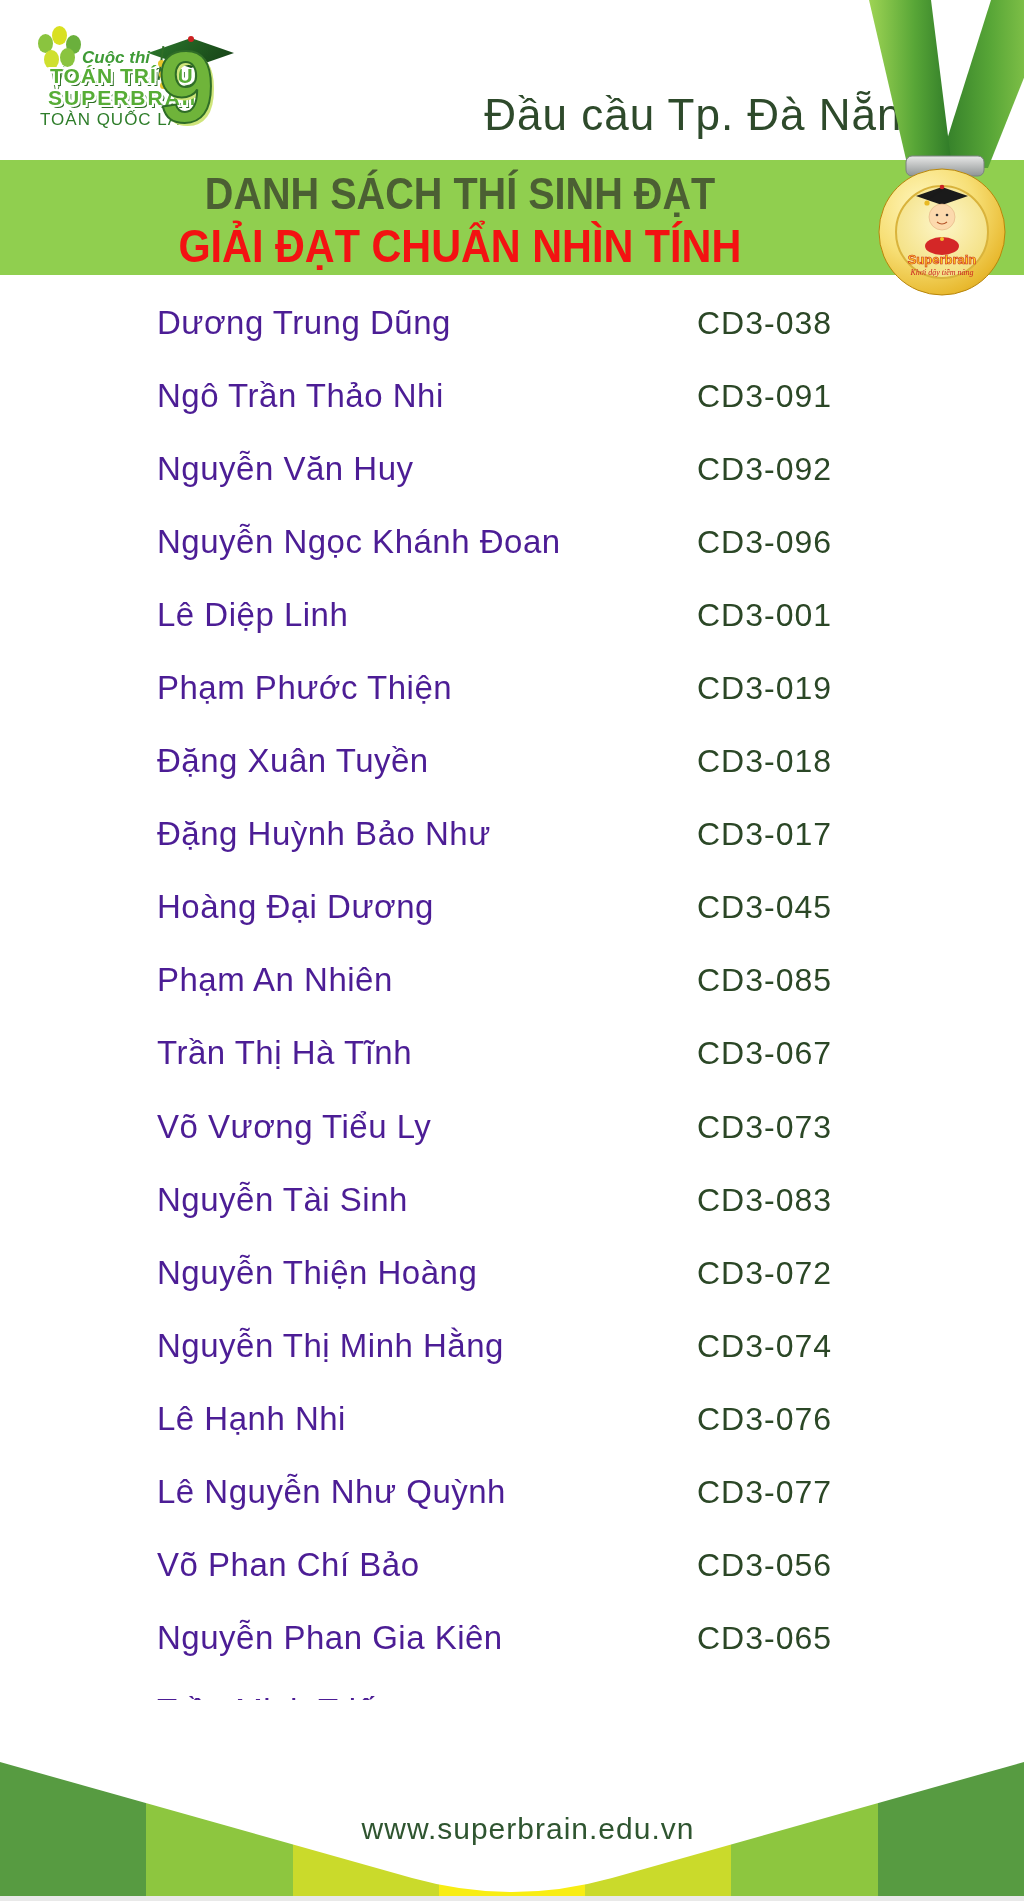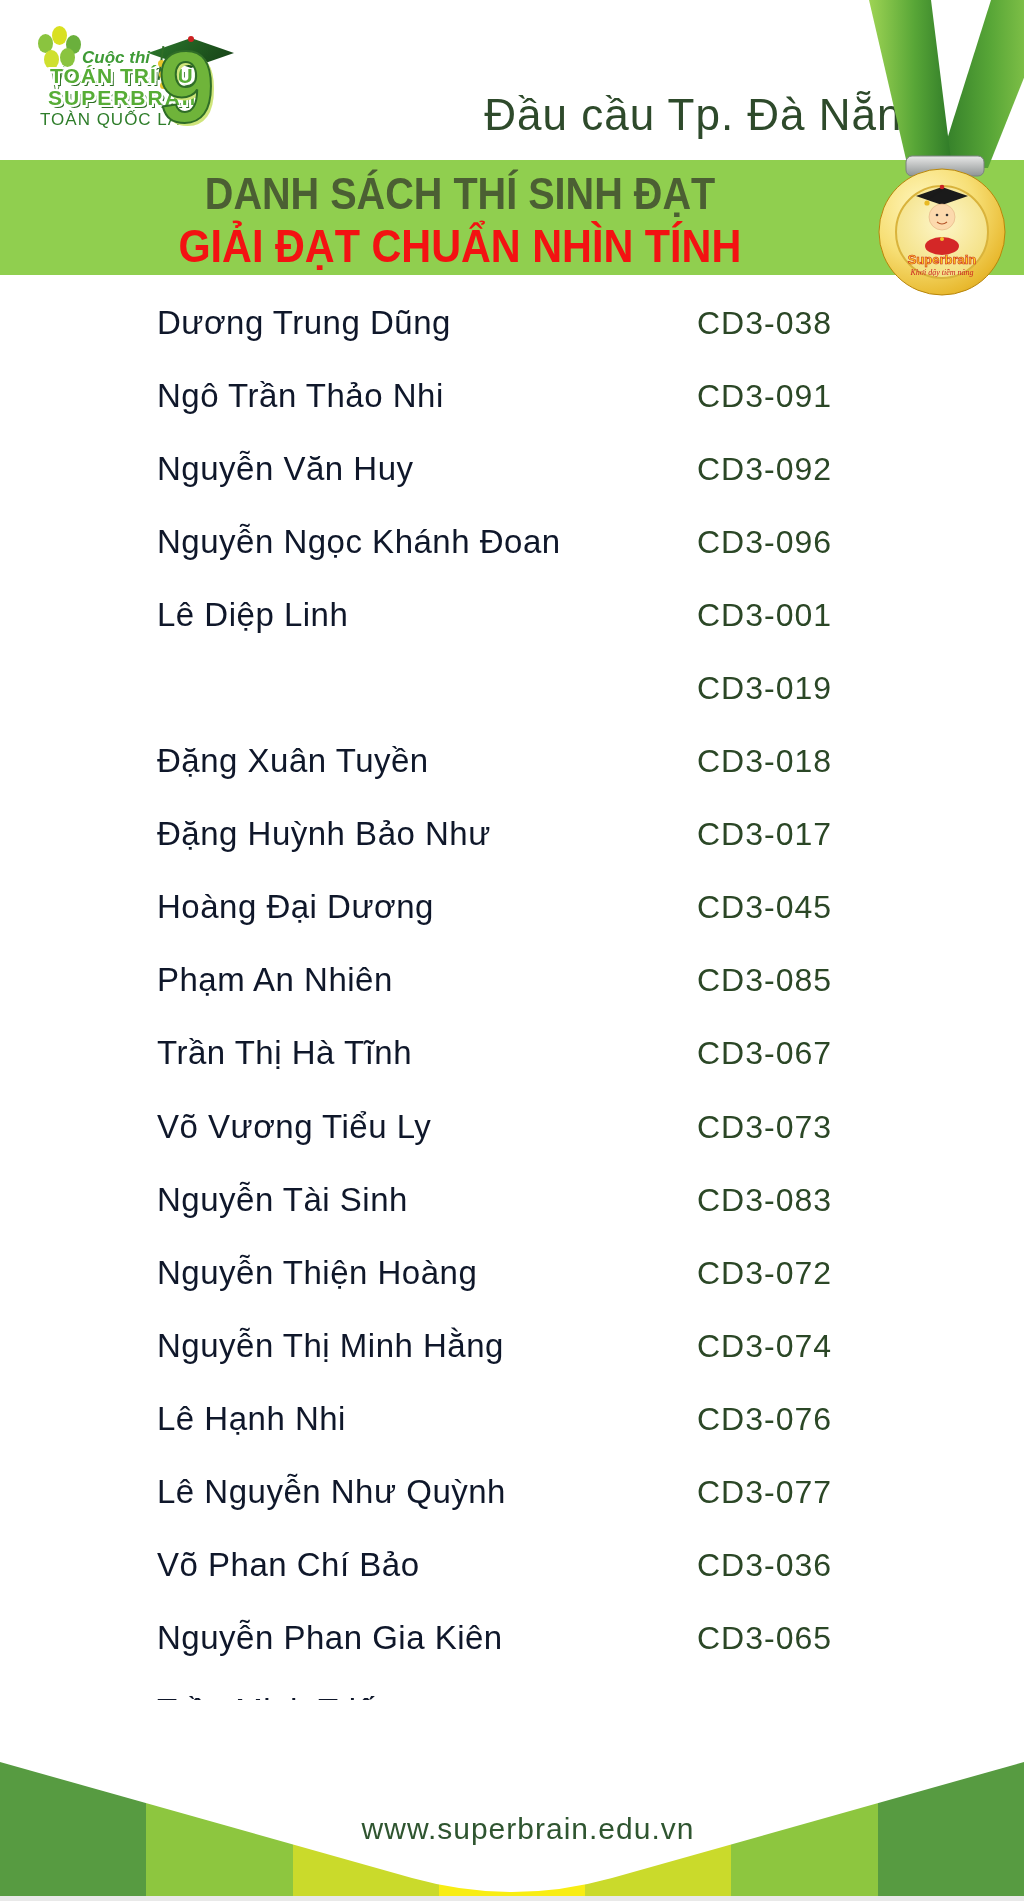--- a/index.html
+++ b/index.html
@@ -46,21 +46,21 @@
   .banner-line{position:absolute;left:0;width:920px;text-align:center;font-weight:bold;}
   .banner-line .squeeze{display:inline-block;transform:scaleX(0.88);transform-origin:center;white-space:nowrap;}
   .banner-line.l1{top:8px;font-size:45px;color:#4b5f33;}
   .banner-line.l2{top:58px;font-size:47px;color:#f31212;}
   
   .medal-svg{position:absolute;left:850px;top:0;width:174px;height:310px;}
   
   .list{position:absolute;left:0;top:286px;width:1024px;}
   .row{position:relative;height:73.1px;}
   .row .name{position:absolute;left:157px;top:50%;transform:translateY(-50%);
-    font-size:33px;color:#0f172a;letter-spacing:0.5px;white-space:nowrap;}
+    font-size:33px;color:#4c1d95;letter-spacing:0.5px;white-space:nowrap;}
   .row .code{position:absolute;left:697px;top:50%;transform:translateY(-50%);
     font-size:32px;color:#2b4726;letter-spacing:1px;white-space:nowrap;}
   
   .footer{position:absolute;left:0;top:1700px;width:1024px;height:201px;}
   .stripes{position:absolute;left:0;top:0;width:100%;height:100%;display:flex;}
   .stripe{flex:1;height:100%;}
   .footer-curve{position:absolute;left:0;top:0;}
   .website{position:absolute;left:0;top:112px;width:1024px;text-align:center;
     font-size:30px;color:#2f5530;letter-spacing:1px;margin-left:16px;}
 </style>
@@ -170,20 +170,21 @@
       </div>
       <div class="row">
         <span class="name">Nguyễn Ngọc Khánh Đoan</span>
         <span class="code">CD3-096</span>
       </div>
       <div class="row">
         <span class="name">Lê Diệp Linh</span>
         <span class="code">CD3-001</span>
       </div>
       <div class="row">
+        <span class="name">Phạm Phước Thiện</span>
         <span class="code">CD3-019</span>
       </div>
       <div class="row">
         <span class="name">Đặng Xuân Tuyền</span>
         <span class="code">CD3-018</span>
       </div>
       <div class="row">
         <span class="name">Đặng Huỳnh Bảo Như</span>
         <span class="code">CD3-017</span>
       </div>
@@ -218,21 +219,21 @@
       <div class="row">
         <span class="name">Lê Hạnh Nhi</span>
         <span class="code">CD3-076</span>
       </div>
       <div class="row">
         <span class="name">Lê Nguyễn Như Quỳnh</span>
         <span class="code">CD3-077</span>
       </div>
       <div class="row">
         <span class="name">Võ Phan Chí Bảo</span>
-        <span class="code">CD3-036</span>
+        <span class="code">CD3-056</span>
       </div>
       <div class="row">
         <span class="name">Nguyễn Phan Gia Kiên</span>
         <span class="code">CD3-065</span>
       </div>
       <div class="row">
         <span class="name">Trần Minh Triết</span>
         <span class="code">CD3-060</span>
       </div>
     </div>

